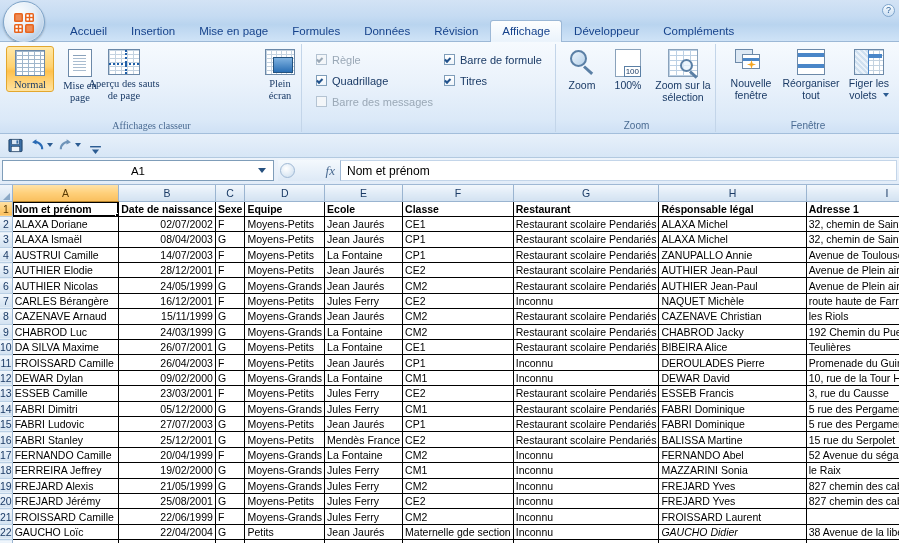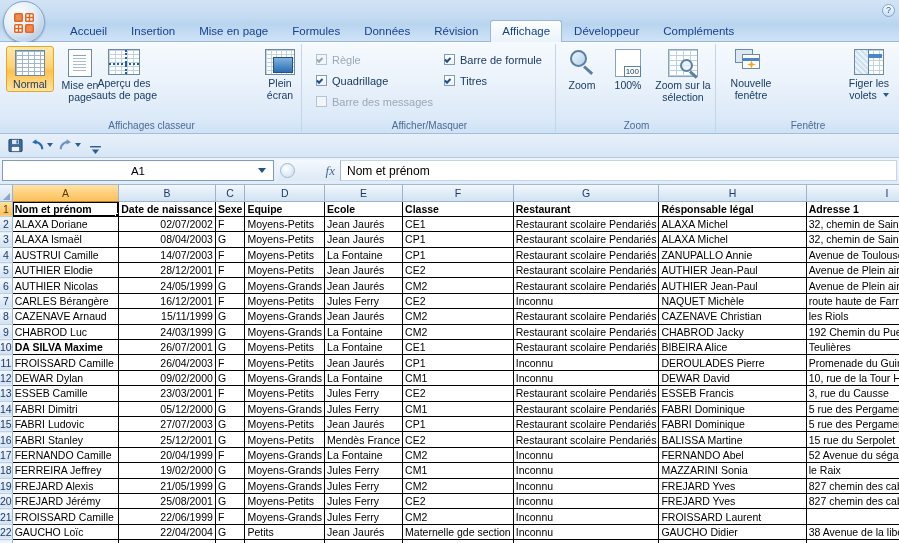--- a/index.html
+++ b/index.html
@@ -263,21 +263,21 @@
         <div class="tab">Révision</div>
         <div class="tab active">Affichage</div>
         <div class="tab">Développeur</div>
         <div class="tab">Compléments</div>
       </div>
     <div class="help-dot">?</div>
   </div>
 
   <div class="ribbon">
 
-    <div class="group" style="left:2px; width:300px;">
+    <div class="group" style="left:2px; width:300px;font-family:Liberation Serif, serif;">
       <div class="grp-body">
         <div class="bigbtn sel" style="left:4px; width:48px;">
           <span class="ic ic-grid"></span>
           <span>Normal</span>
         </div>
         <div class="bigbtn" style="left:54px; width:48px;">
           <span class="ic ic-page"></span>
           <span>Mise en page</span>
         </div>
         <div class="bigbtn" style="left:86px; width:72px;">
@@ -303,21 +303,20 @@
         <div class="chk-row dim" style="left:12px; top:50px;">
           <span class="cb dim"></span><span>Barre des messages</span>
         </div>
         <div class="chk-row" style="left:140px; top:8px;">
           <span class="cb on"></span><span>Barre de formule</span>
         </div>
         <div class="chk-row" style="left:140px; top:29px;">
           <span class="cb on"></span><span>Titres</span>
         </div>
       </div>
-      <div class="group-label">Afficher/Masquer</div>
     </div>
 
     <div class="group" style="left:558px; width:158px;">
       <div class="grp-body">
         <div class="bigbtn" style="left:2px; width:44px;">
           <span class="ic ic-zoom">
               <b></b>
               <s></s>
             </span>
           <span>Zoom</span>
@@ -341,20 +340,24 @@
 
     <div class="group" style="left:718px; width:200px; border-right:none;">
       <div class="grp-body">
         <div class="bigbtn" style="left:4px; width:58px;">
           <span class="ic ic-newwin">
               <i></i>
               <i></i>
               <em></em>
             </span>
           <span>Nouvelle fenêtre</span>
+        </div>
+        <div class="bigbtn" style="left:62px; width:62px;">
+          <span class="ic ic-arrange"></span>
+          <span>Réorganiser tout</span>
         </div>
         <div class="bigbtn" style="left:124px; width:54px;">
           <span class="ic ic-freeze"></span>
           <span>Figer les volets</span>
           <span style="display:inline-block;width:0;height:0;border-left:3px solid transparent;border-right:3px solid transparent;border-top:4px solid #2c5c92;margin-left:3px;vertical-align:2px;"></span>
         </div>
 
       </div>
       <div class="group-label" style="width:180px;">Fenêtre</div>
     </div>
@@ -523,21 +526,21 @@
             <td class="cell" style="width: 28px;">G</td>
             <td class="cell" style="width: 82px;">Moyens-Grands</td>
             <td class="cell" style="width: 45px;">La Fontaine</td>
             <td class="cell" style="width: 83px;">CM2</td>
             <td class="cell" style="width: 114px;">Restaurant scolaire Pendariés</td>
             <td class="cell" style="width: 120px;">CHABROD Jacky</td>
             <td class="cell" style="width: 118px;">192 Chemin du Puech des Imbert</td>
           </tr>
           <tr>
             <td class="rowh">10</td>
-            <td class="cell leftedge" style="width: 93px; font-weight: bold;">DA SILVA Maxime</td>
+            <td class="cell leftedge" style="width: 93px;">DA SILVA Maxime</td>
             <td class="cell num" style="width: 79px;">26/07/2001</td>
             <td class="cell" style="width: 28px;">G</td>
             <td class="cell" style="width: 82px;">Moyens-Petits</td>
             <td class="cell" style="width: 45px;">La Fontaine</td>
             <td class="cell" style="width: 83px;">CE1</td>
             <td class="cell" style="width: 114px;">Restaurant scolaire Pendariés</td>
             <td class="cell" style="width: 120px;">BIBEIRA Alice</td>
             <td class="cell" style="width: 118px;">Teulières</td>
           </tr>
           <tr>
@@ -674,21 +677,21 @@
           </tr>
           <tr>
             <td class="rowh">22</td>
             <td class="cell leftedge" style="width: 93px;">GAUCHO Loïc</td>
             <td class="cell num" style="width: 79px;">22/04/2004</td>
             <td class="cell" style="width: 28px;">G</td>
             <td class="cell" style="width: 82px;">Petits</td>
             <td class="cell" style="width: 45px;">Jean Jaurés</td>
             <td class="cell" style="width: 83px;">Maternelle gde section</td>
             <td class="cell" style="width: 114px;">Inconnu</td>
-            <td class="cell" style="width: 120px;">GAUCHO Didier</td>
+            <td class="cell" style="width: 120px; font-style: italic;">GAUCHO Didier</td>
             <td class="cell" style="width: 118px;">38 Avenue de la libération</td>
           </tr>
           <tr>
             <td class="rowh">23</td>
             <td class="cell leftedge" style="width: 93px;">GAURRIGUE Loriane</td>
             <td class="cell num" style="width: 79px;">19/04/2000</td>
             <td class="cell" style="width: 28px;">F</td>
             <td class="cell" style="width: 82px;">Moyens-Grands</td>
             <td class="cell" style="width: 45px;">La Fontaine</td>
             <td class="cell" style="width: 83px;">CM1</td>

